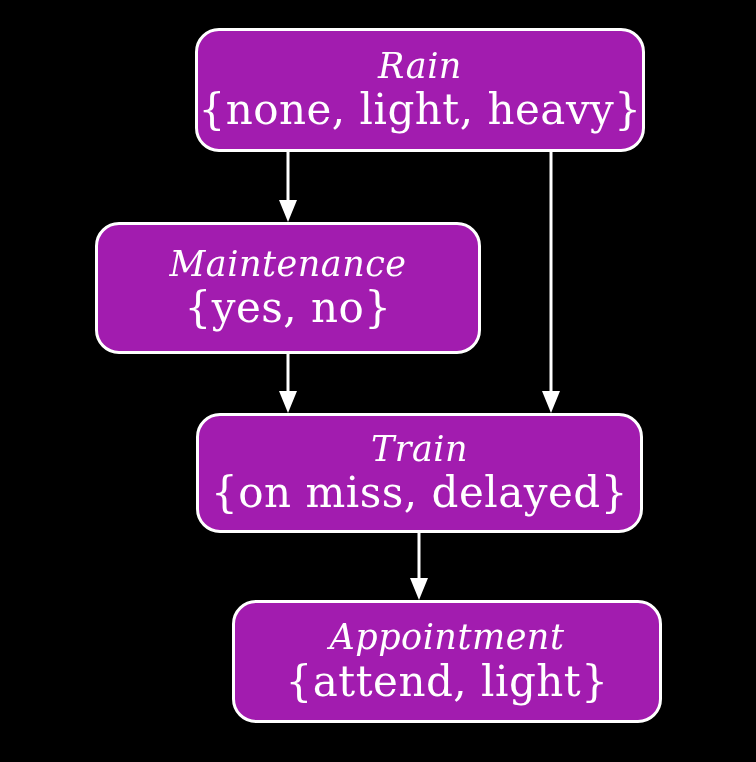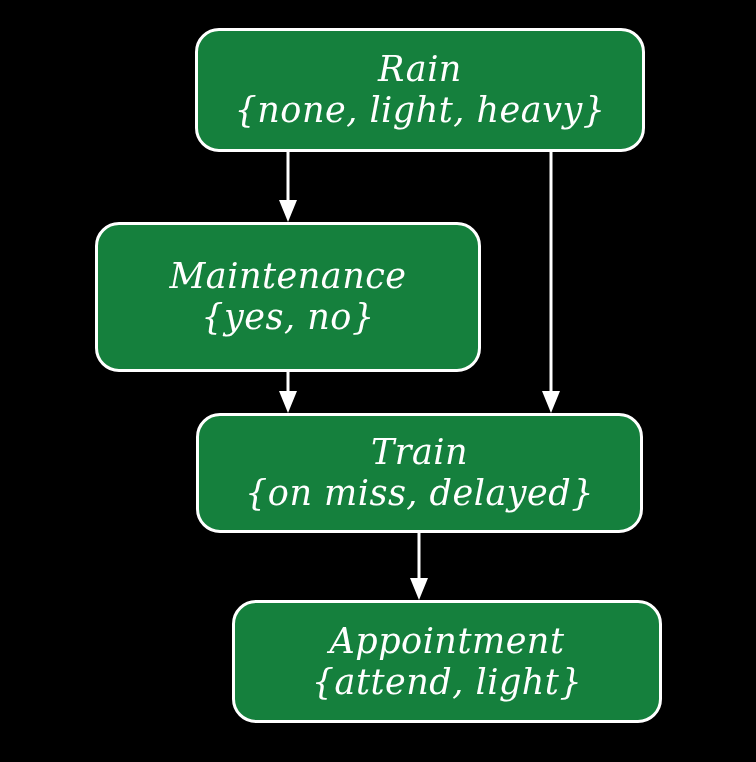--- a/index.html
+++ b/index.html
@@ -15,47 +15,46 @@
   }
   #canvas {
     position: relative;
     width: 756px;
     height: 762px;
     background: #000000;
   }
   .node {
     position: absolute;
     box-sizing: border-box;
-    background: #15803d;
+    background: #a21caf;
     border: 3px solid #ffffff;
     border-radius: 24px;
     display: flex;
     flex-direction: column;
     align-items: center;
     justify-content: center;
     color: #ffffff;
     text-align: center;
     line-height: 1.05;
   }
   .node-title {
     font-style: italic;
     font-size: 35px;
     letter-spacing: 0.5px;
     white-space: nowrap;
   }
   .node-states {
-    font-style: italic;
-    font-size: 35px;
+    font-size: 42px;
     letter-spacing: 0.5px;
     white-space: nowrap;
     margin-top: 4px;
   }
   
   #node-rain        { left: 195px; top: 28px;  width: 450px; height: 124px; }
-  #node-maintenance { left: 95px;  top: 222px; width: 386px; height: 150px; }
+  #node-maintenance { left: 95px;  top: 222px; width: 386px; height: 132px; }
   #node-train       { left: 196px; top: 413px; width: 447px; height: 120px; align-items: center; }
   #node-appointment { left: 232px; top: 600px; width: 430px; height: 123px; }
 
   .edge {
     position: absolute;
     overflow: visible;
   }
   .edge svg { display: block; overflow: visible; }
 </style>
 </head>

